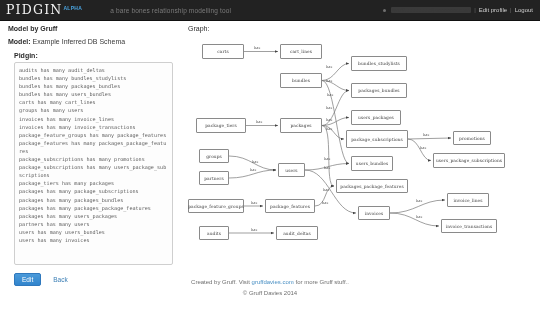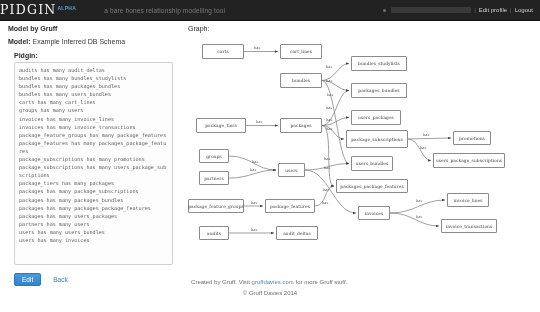--- a/index.html
+++ b/index.html
@@ -15,20 +15,21 @@
   
   #navbar {
     position: absolute; left: 0; top: 0;
     width: 540px; height: 21px;
     background: #222222;
     display: flex; align-items: center;
     border-bottom: 1px solid #111;
   }
   #brand {
     display: flex; align-items: baseline;
+    padding-left: 6px;
   }
   #brand-text {
     color: #f2f2f2;
     font-family: "DejaVu Serif", serif;
     font-size: 12.5px;
     letter-spacing: 1.2px;
     line-height: 1;
   }
   #brand-badge {
     color: #4aa3df;

